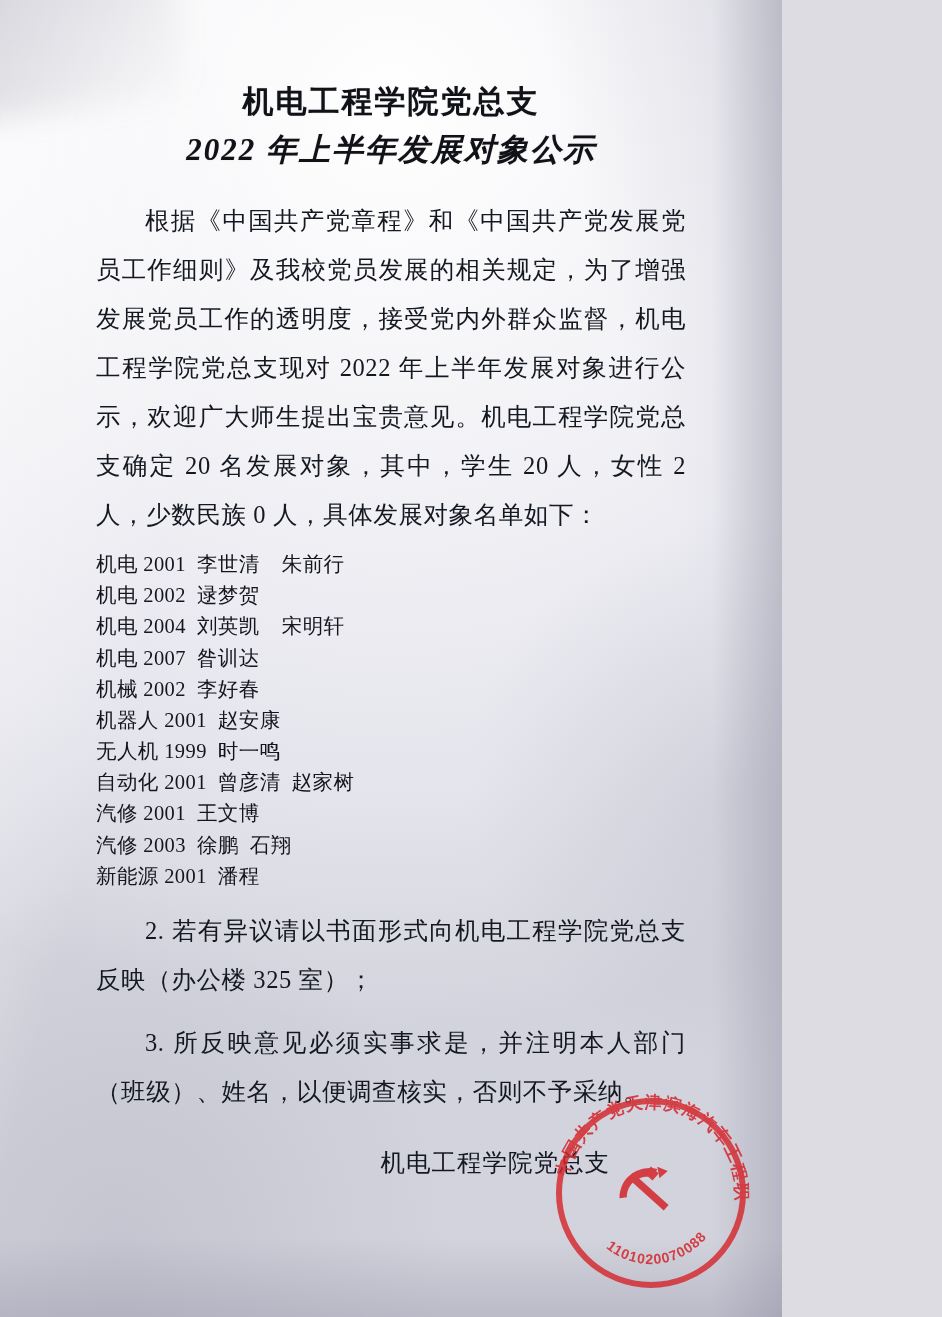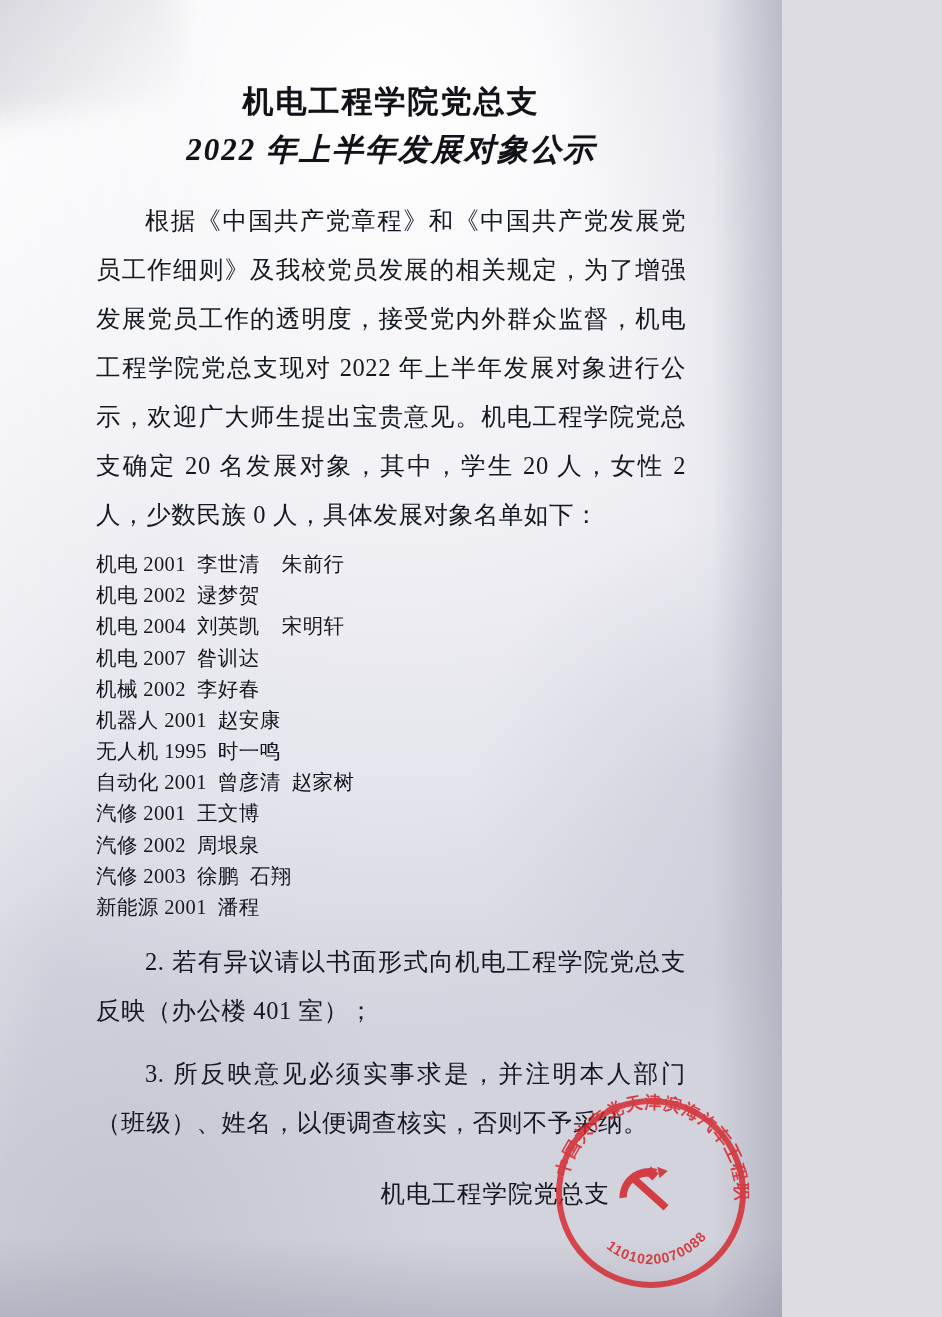--- a/index.html
+++ b/index.html
@@ -156,29 +156,28 @@
 
     <p class="body-para first-para">根据《中国共产党章程》和《中国共产党发展党员工作细则》及我校党员发展的相关规定，为了增强发展党员工作的透明度，接受党内外群众监督，机电工程学院党总支现对 2022 年上半年发展对象进行公示，欢迎广大师生提出宝贵意见。机电工程学院党总支确定 20 名发展对象，其中，学生 20 人，女性 2 人，少数民族 0 人，具体发展对象名单如下：</p>
 
     <ul class="roster">
       <li>机电 2001  李世清    朱前行</li>
       <li>机电 2002  逯梦贺</li>
       <li>机电 2004  刘英凯    宋明轩</li>
       <li>机电 2007  昝训达</li>
       <li>机械 2002  李好春</li>
       <li>机器人 2001  赵安康</li>
-      <li>无人机 1995  时一鸣</li>
+      <li>无人机 1999  时一鸣</li>
       <li>自动化 2001  曾彦清  赵家树</li>
       <li>汽修 2001  王文博</li>
-      <li>汽修 2002  周垠泉</li>
       <li>汽修 2003  徐鹏  石翔</li>
       <li>新能源 2001  潘程</li>
     </ul>
 
-    <p class="body-para numbered">2. 若有异议请以书面形式向机电工程学院党总支反映（办公楼 401 室）；</p>
+    <p class="body-para numbered">2. 若有异议请以书面形式向机电工程学院党总支反映（办公楼 325 室）；</p>
     <p class="body-para numbered">3. 所反映意见必须实事求是，并注明本人部门（班级）、姓名，以便调查核实，否则不予采纳。</p>
 
     <div class="signature">
       <div>机电工程学院党总支</div>
 
     </div>
   </div>
 
   <div class="seal">
     <svg width="222" height="222" viewBox="0 0 222 222" xmlns="http://www.w3.org/2000/svg">

